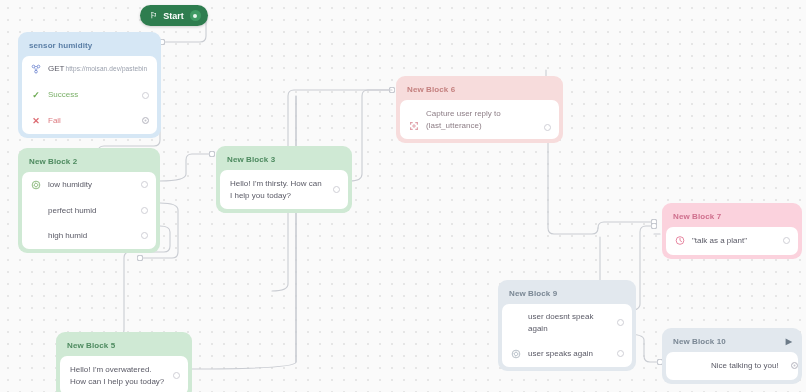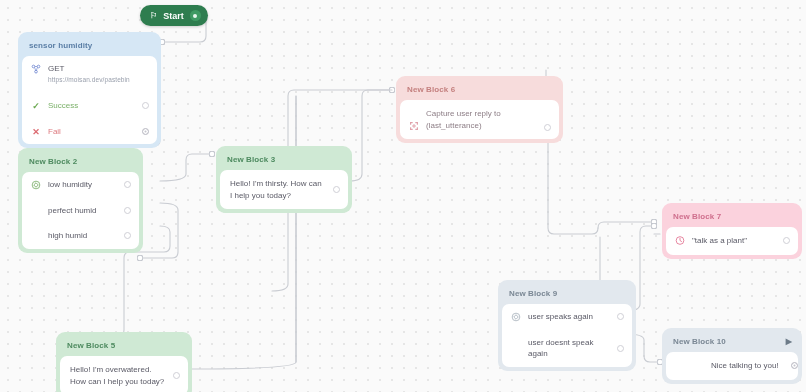--- a/index.html
+++ b/index.html
@@ -94,21 +94,21 @@
   #start-pill .dot {
     width: 11px; height: 11px; border-radius: 50%;
     background: #3f9a63;
     display:flex; align-items:center; justify-content:center;
   }
   #start-pill .dot i { width:4px; height:4px; border-radius:50%; background:#e8f5ec; display:block; }
 
   .hd-play { font-size: 8px; color: #6d7b88; }
   .url { font-size: 6.5px; color: #9aa0ad; line-height: 1.5; letter-spacing: .1px; }
   .method { font-size: 8px; color: #5a5a66; line-height: 1.3; }
-  .stack { display:flex; flex-direction:column; gap:1px; flex:1 1 auto; }
+  .stack { display:flex; gap:1px; flex:1 1 auto; }
   .ok  { color: #6aa84f; font-weight: bold; font-size: 9px; }
   .bad { color: #dc6b72; font-weight: bold; font-size: 9px; }
   .lbl-ok  { color: #7bb069; }
   .lbl-bad { color: #dd7b80; }
   .lbl-pink{ color: #c4707f; }
 </style>
 </head>
 <body>
 
 <div id="canvas">
@@ -189,21 +189,21 @@
         <span class="port"></span>
       </div>
       <div class="row">
         <span class="ico bad">✕</span>
         <span class="txt lbl-bad">Fail</span>
         <span class="port filled"></span>
       </div>
     </div>
   </div>
 
-  <div class="node t-green" style="left:18px; top:148px; width:125px;">
+  <div class="node t-green" style="left:18px; top:148px; width:142px;">
     <div class="node-hd">
       <span>New Block 2</span>
     </div>
     <div class="node-body">
       <div class="row">
         <span class="ico">
           <svg width="10" height="10" viewBox="0 0 12 12">
             <circle cx="6" cy="6" r="4.6" fill="none" stroke="#7bb069" stroke-width="1"></circle>
             <rect x="4.1" y="4.1" width="3.8" height="3.8" fill="none" stroke="#7bb069" stroke-width="1" transform="rotate(45 6 6)"></rect>
           </svg>
@@ -281,34 +281,34 @@
         <span class="port"></span>
       </div>
     </div>
   </div>
 
   <div class="node t-gray" style="left:498px; top:280px; width:138px;">
     <div class="node-hd">
       <span>New Block 9</span>
     </div>
     <div class="node-body">
+      <div class="row indent">
+        <span class="txt">user doesnt speak again</span>
+        <span class="port"></span>
+      </div>
       <div class="row">
         <span class="ico">
           <svg width="10" height="10" viewBox="0 0 12 12">
             <circle cx="6" cy="6" r="4.6" fill="none" stroke="#a9b3bd" stroke-width="1"></circle>
             <rect x="4.1" y="4.1" width="3.8" height="3.8" fill="none" stroke="#a9b3bd" stroke-width="1" transform="rotate(45 6 6)"></rect>
           </svg>
         </span>
         <span class="txt">user speaks again</span>
         <span class="port"></span>
       </div>
-      <div class="row indent">
-        <span class="txt">user doesnt speak again</span>
-        <span class="port"></span>
-      </div>
     </div>
   </div>
 
   <div class="node t-gray" style="left:662px; top:328px; width:140px;">
     <div class="node-hd">
       <span>New Block 10</span>
       <span class="hd-play">▶</span>
     </div>
     <div class="node-body">
       <div class="row" style="padding:8px 0 8px 10px;margin-left:35px;">

